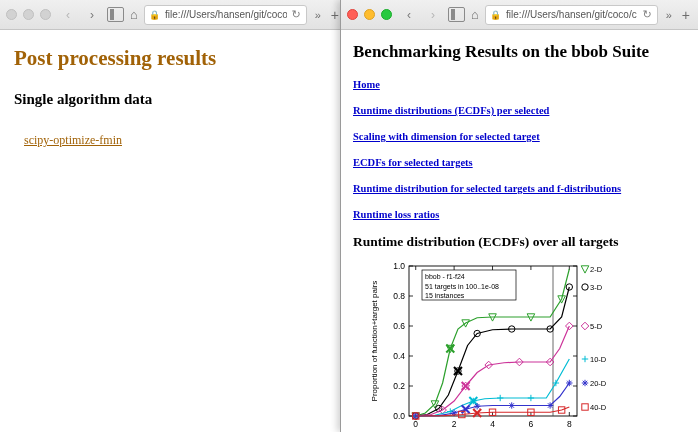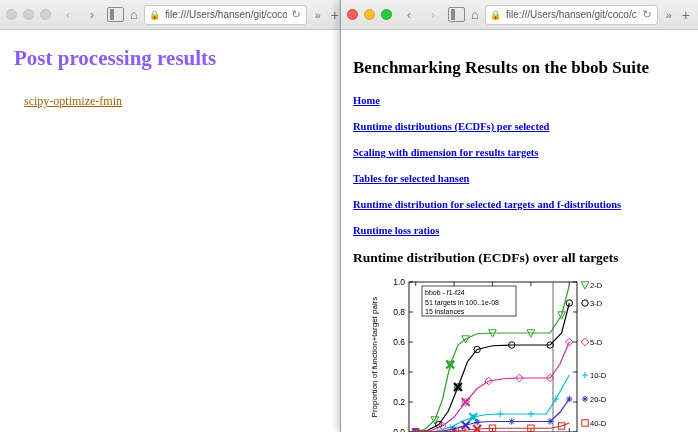--- a/index.html
+++ b/index.html
@@ -66,21 +66,21 @@
     font-size: 10px; color: #555; white-space: nowrap; overflow: hidden;
     text-overflow: clip; flex: 1;
   }
   .urlbar .reload { font-size: 11px; color: #7d7d7d; }
   .chev { font-size: 11px; color: #6e6e6e; padding: 0 2px; }
   .plus { font-size: 14px; color: #6e6e6e; padding: 0 2px; }
 
   .page-back { padding: 14px 14px 0 14px; background: #fff; height: calc(432px - 30px); }
   h1.post {
     font-family: "Liberation Serif", serif;
-    font-size: 21px; font-weight: bold; margin: 2px 0 20px 0; color: #8b5cf6;
+    font-size: 21px; font-weight: bold; margin: 2px 0 20px 0; color: #a16207;
   }
   h2.single {
     font-family: "Liberation Serif", serif;
     font-size: 15px; font-weight: bold; margin: 0 0 22px 0; color: #000;
   }
   a.scipy {
     font-family: "Liberation Serif", serif;
     font-size: 12px; color: #a16207; text-decoration: underline;
     margin-left: 10px; display: inline-block;
   }
@@ -88,21 +88,21 @@
   
   .window-front {
     position: absolute; left: 340px; top: 0;
     width: 358px; height: 432px;
     background: #ffffff;
     border-left: 1px solid #9a9a9a;
     box-shadow: -3px 0 7px rgba(0,0,0,.18);
     overflow: hidden;
   }
   .page-front {
-    padding: 26px 10px 0 12px;
+    padding: 10px 10px 0 12px;
     height: calc(432px - 30px);
     overflow: hidden;
   }
   h1.bench {
     font-family: "Liberation Serif", serif;
     font-size: 17px; font-weight: bold; margin: 2px 0 12px 0; color: #000;
   }
   ul.links { list-style: none; margin: 4px 0 10px 0; padding: 0; }
   ul.links li { margin: 0 0 8px 0; }
   ul.links a {
@@ -147,20 +147,21 @@
         <span class="lock">🔒</span>
         <span class="url">file:///Users/hansen/git/coco/c</span>
         <span class="reload">↻</span>
       </div>
       <span class="chev">»</span>
       <span class="plus">+</span>
     </div>
 
     <div class="page-back">
       <h1 class="post">Post processing results</h1>
+      <h2 class="single">Single algorithm data</h2>
       <a class="scipy" href="#">scipy-optimize-fmin</a>
     </div>
   </div>
 
   <div class="window-front">
     <div class="chrome-bar">
       <div class="traffic">
         <span class="dot red"></span>
         <span class="dot yellow"></span>
         <span class="dot green"></span>
@@ -176,22 +177,22 @@
       </div>
       <span class="chev">»</span>
       <span class="plus">+</span>
     </div>
 
     <div class="page-front">
       <h1 class="bench">Benchmarking Results on the bbob Suite</h1>
       <ul class="links">
         <li><a href="#">Home</a></li>
         <li><a href="#">Runtime distributions (ECDFs) per selected</a></li>
-        <li><a href="#">Scaling with dimension for results targets</a></li>
-        <li><a href="#">Tables for selected hansen</a></li>
+        <li><a href="#">Scaling with dimension for selected target</a></li>
+        <li><a href="#">ECDFs for selected targets</a></li>
         <li><a href="#">Runtime distribution for selected targets and f-distributions</a></li>
         <li><a href="#">Runtime loss ratios</a></li>
       </ul>
       <h2 class="rtd">Runtime distribution (ECDFs) over all targets</h2>
 
       <div class="chart-wrap">
         <svg id="chart-svg" width="250" height="195" viewBox="0 0 250 195">
             <rect x="44" y="8" width="168" height="150" fill="#ffffff" stroke="#000000" stroke-width="0.9"></rect>
             <line x1="44" y1="158" x2="48" y2="158" stroke="#000" stroke-width="0.8"></line>
             <line x1="208" y1="158" x2="212" y2="158" stroke="#000" stroke-width="0.8"></line>

